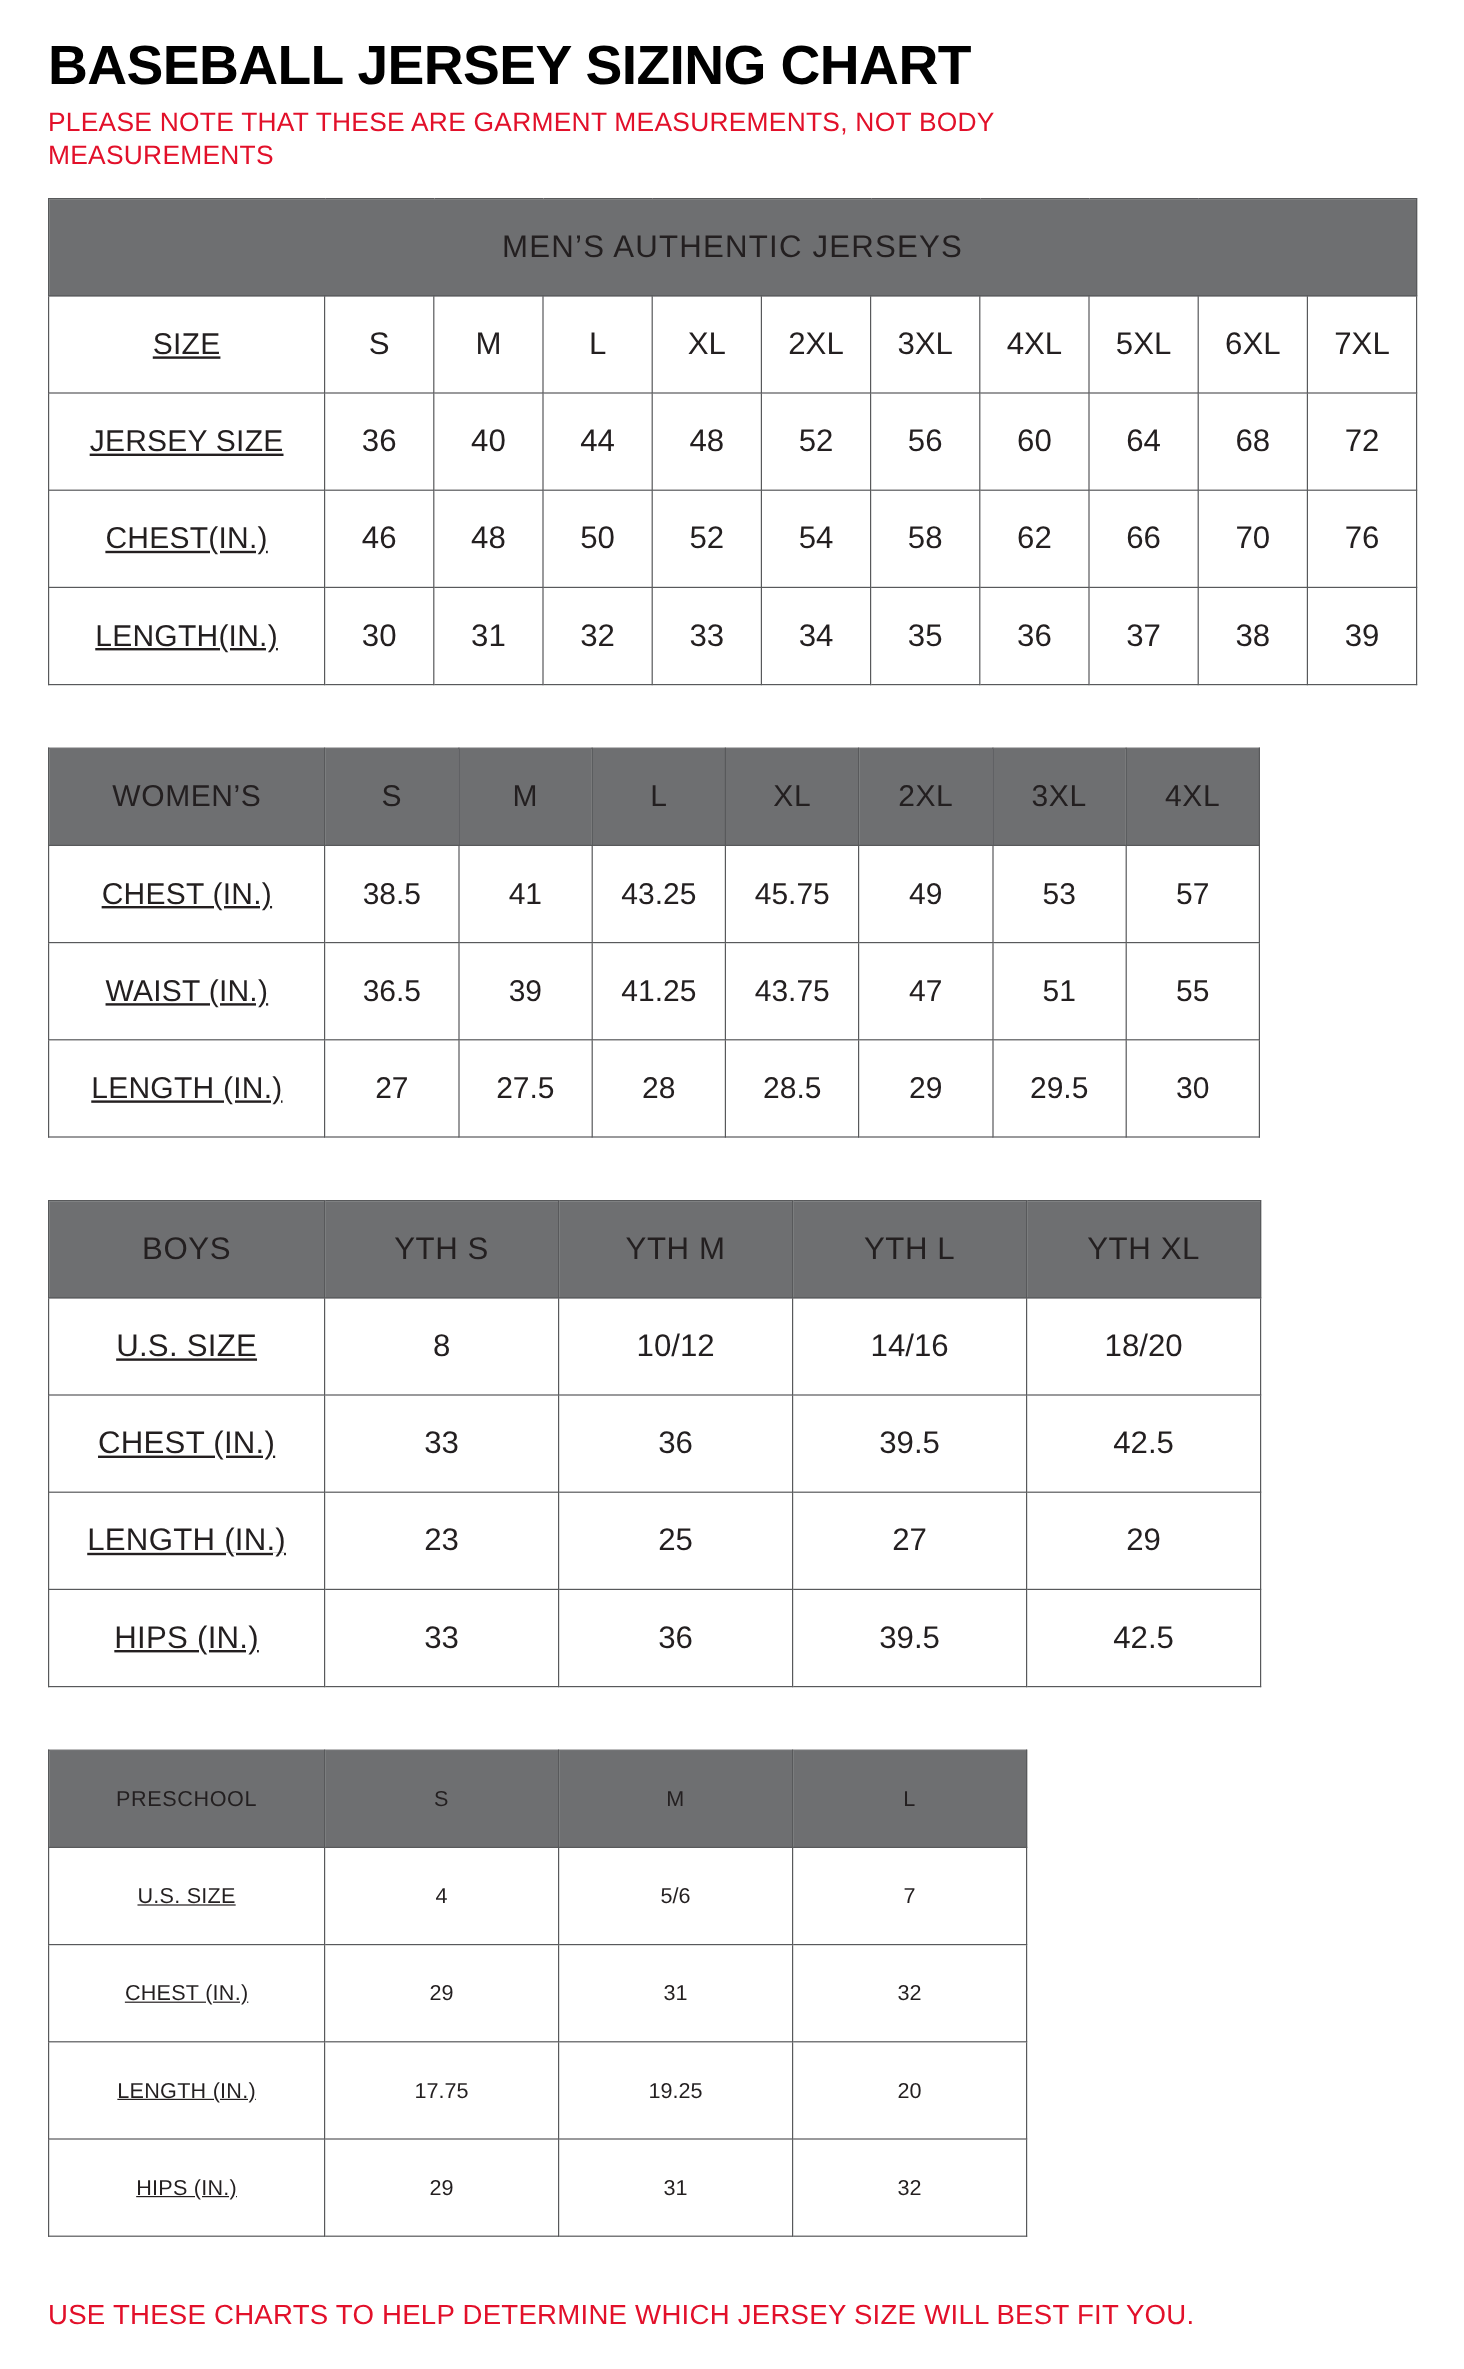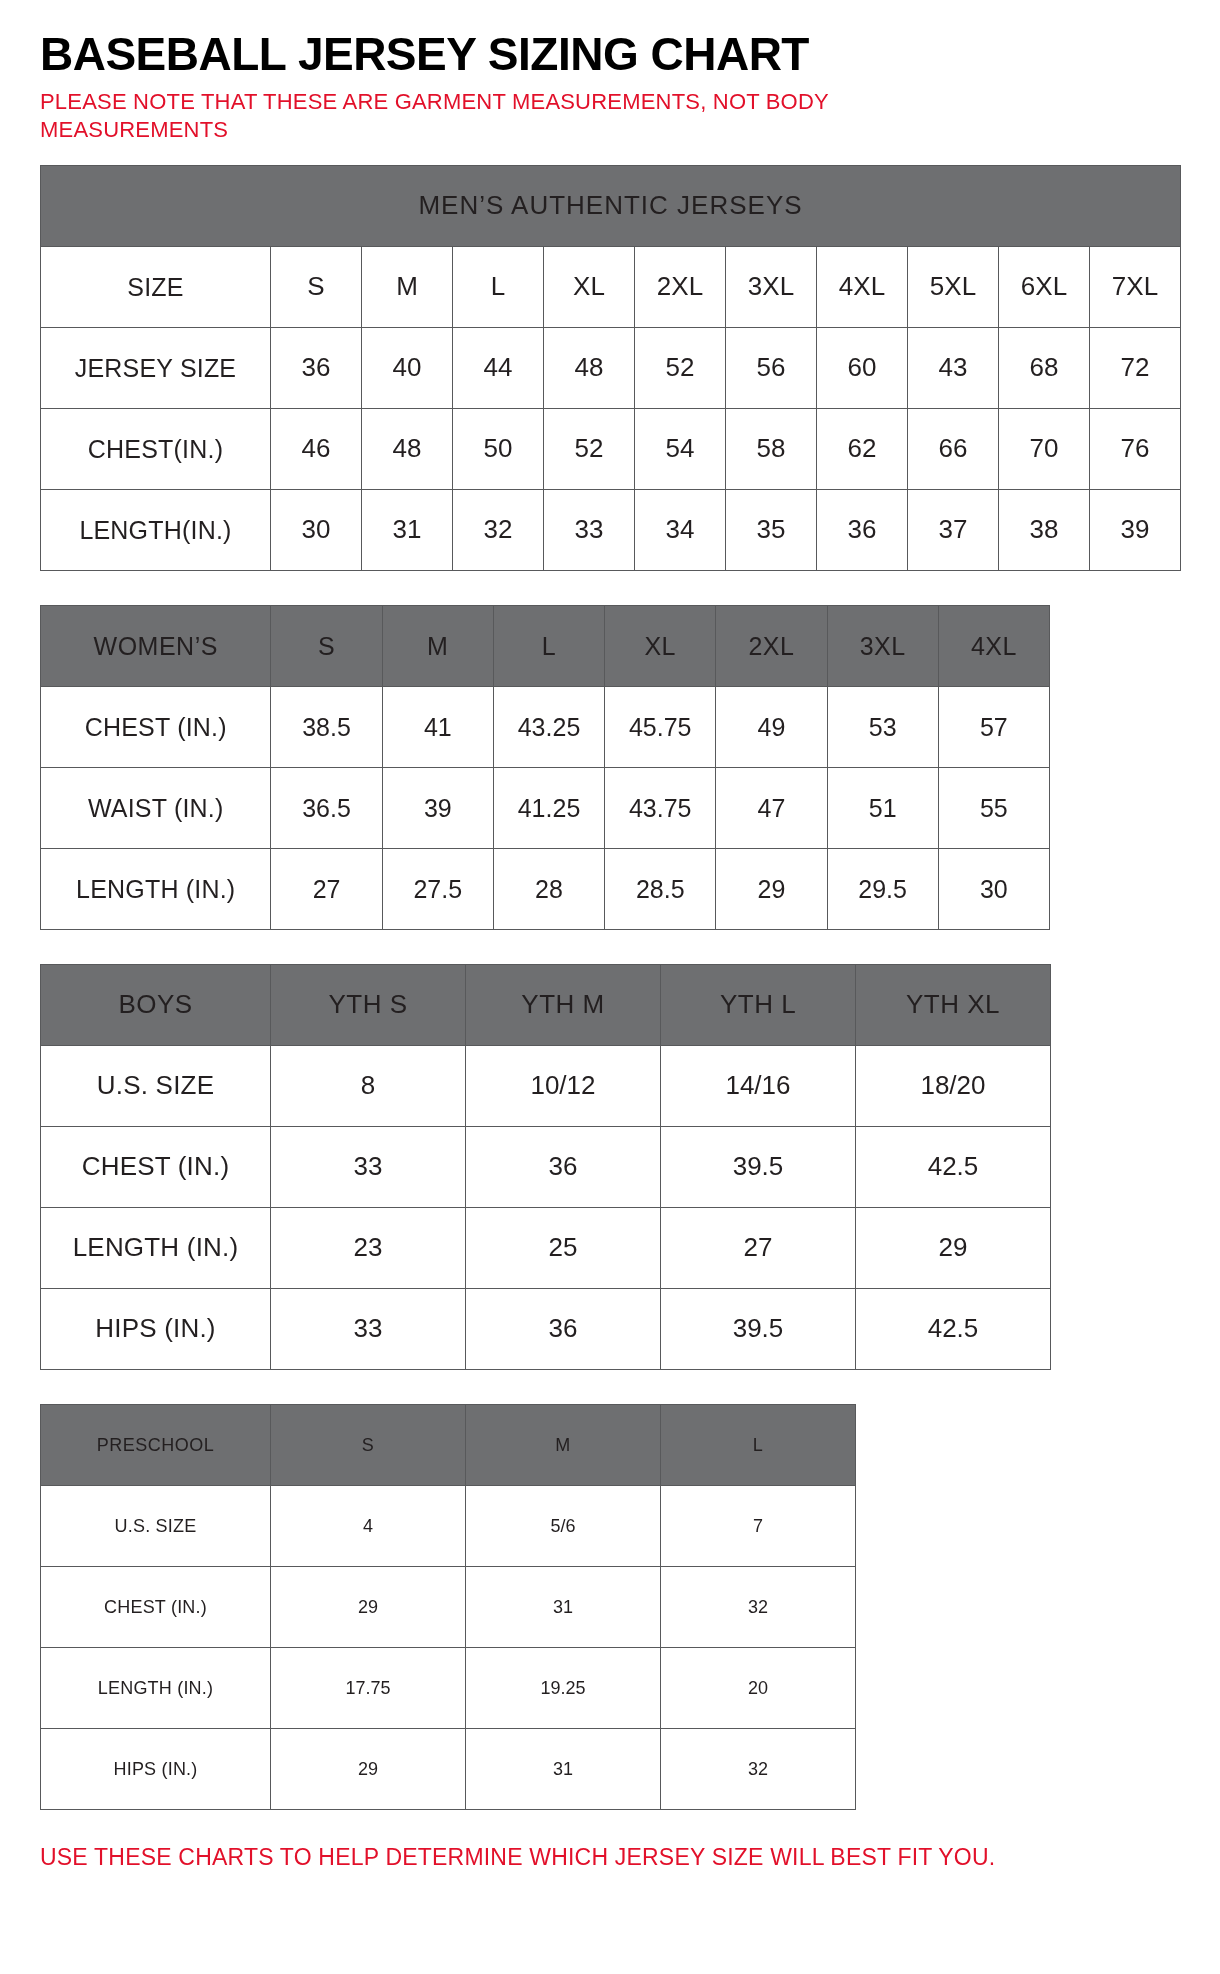--- a/index.html
+++ b/index.html
@@ -30,21 +30,21 @@
   .note {
     color: #e2102a;
     font-size: 22px;
     line-height: 1.25;
     margin: 0 0 22px 0;
     letter-spacing: 0.2px;
   }
   table.chart {
     border-collapse: collapse;
     table-layout: fixed;
-    margin-bottom: 34px;
+    margin-bottom: 52px;
     font-size: 23px;
   }
   table.chart td, table.chart th {
     border: 1px solid #58595b;
     text-align: center;
     vertical-align: middle;
     padding: 0;
     height: 80px;
     font-weight: normal;
     color: #231f20;
@@ -63,20 +63,21 @@
     color: #ffffff;
     font-size: 26px;
     letter-spacing: 0.5px;
     border-color: #6e6f71;
     height: 78px;
   }
   .rowlabel {
     font-size: 25px;
     letter-spacing: 0.2px;
     padding: 0 8px;
+    text-decoration: underline;
   }
   
   #men-table { width: 1140px; }
   #men-table col.c0 { width: 230px; }
   #men-table col.cx { width: 91px; }
   #men-table td { font-size: 26px; }
   #men-table td.rowlabel { font-size: 25px; }
 
   
   #women-table { width: 1010px; }
@@ -145,21 +146,21 @@
       </tr>
       <tr>
         <td class="rowlabel">JERSEY SIZE</td>
         <td>36</td>
         <td>40</td>
         <td>44</td>
         <td>48</td>
         <td>52</td>
         <td>56</td>
         <td>60</td>
-        <td>43</td>
+        <td>64</td>
         <td>68</td>
         <td>72</td>
       </tr>
       <tr>
         <td class="rowlabel">CHEST(IN.)</td>
         <td>46</td>
         <td>48</td>
         <td>50</td>
         <td>52</td>
         <td>54</td>

